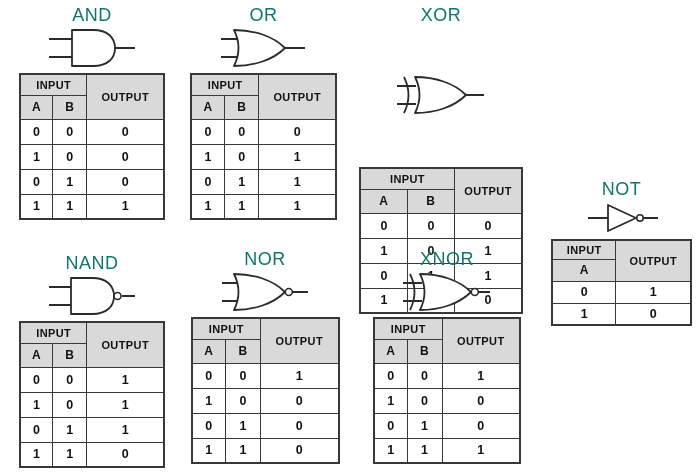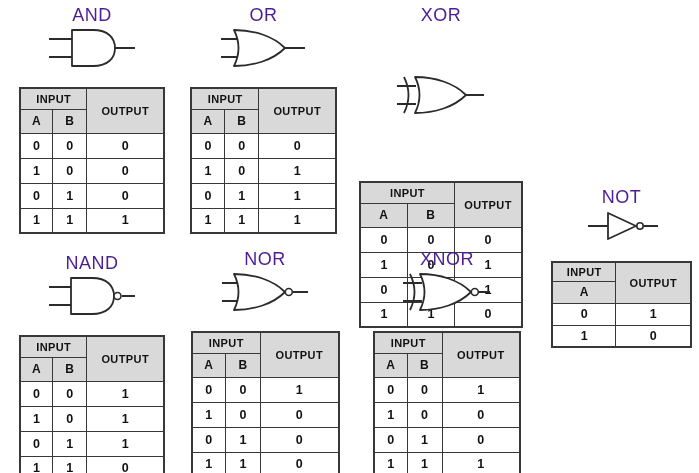--- a/index.html
+++ b/index.html
@@ -19,38 +19,38 @@
     position: absolute;
     margin: 0;
     display: flex;
     flex-direction: column;
     align-items: center;
   }
   .gate-title {
     font-size: 18px;
     line-height: 22px;
     height: 22px;
-    color: #4c1d95;
+    color: #0f766e;
     letter-spacing: 0.5px;
     text-align: left;
     white-space: nowrap;
   }
   .gate-symbol { display: block; line-height: 0; }
   .gate-symbol svg { display: block; }
   .gate-symbol .wire  { stroke: #2b2b2b; stroke-width: 1.8; fill: none; }
   .gate-symbol .arc   { stroke: #2b2b2b; stroke-width: 1.8; fill: none; }
   .gate-symbol .body  { stroke: #2b2b2b; stroke-width: 1.8; fill: #ffffff; stroke-linejoin: round; }
   .gate-symbol .bub   { stroke: #2b2b2b; stroke-width: 1.6; fill: #ffffff; }
 
   table.truth {
     border-collapse: collapse;
     table-layout: fixed;
     background: #ffffff;
     border: 2px solid #383838;
-    margin-top: 17px;
+    margin-top: 3px;
   }
   table.truth th, table.truth td {
     border: 1.5px solid #383838;
     padding: 0;
     text-align: center;
     vertical-align: middle;
     color: #111111;
   }
   th.hdr {
     background: #d9d9d9;
@@ -71,21 +71,21 @@
   table.not-table .row-sub  { height: 22px; }
   table.not-table .row-data { height: 22px; }
 
   
   .gb-and  { left: 19px;  top: 4px;   width: 146px; }
   .gb-or   { left: 190px; top: 4px;   width: 147px; }
   .gb-xor  { left: 359px; top: 4px;   width: 164px; gap: 47px; }
   .gb-nand { left: 19px;  top: 252px; width: 146px; }
   .gb-nor  { left: 190px; top: 248px; width: 150px; }
   .gb-xnor { left: 360px; top: 248px; width: 174px; }
-  .gb-not  { left: 551px; top: 186px; width: 141px; }
+  .gb-not  { left: 551px; top: 178px; width: 141px; }
 </style>
 </head>
 <body>
 
 <div id="stage">
 
     <figure class="gate-block gb-and">
       <figcaption class="gate-title">AND</figcaption>
       <span class="gate-symbol">
         <svg width="90" height="44" viewBox="0 0 90 44">

